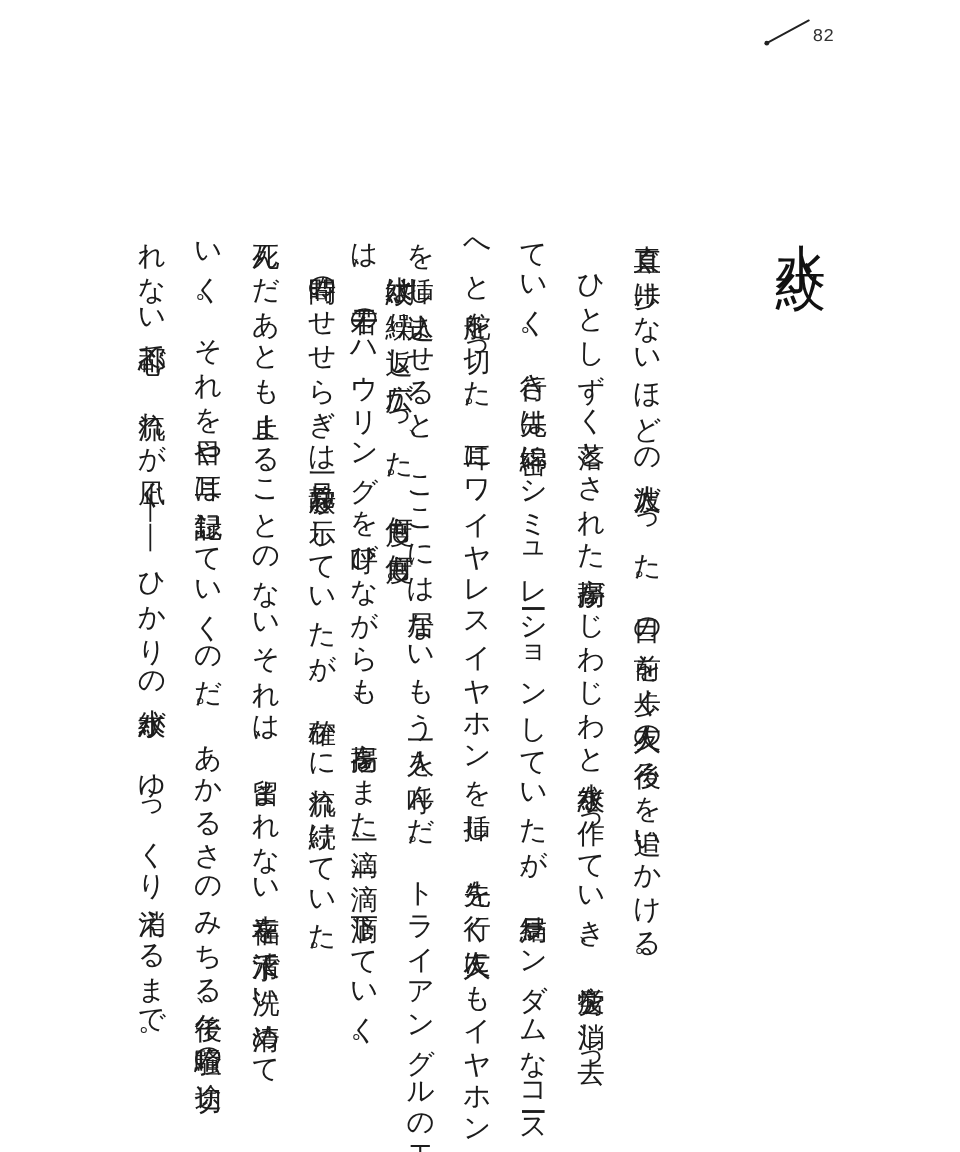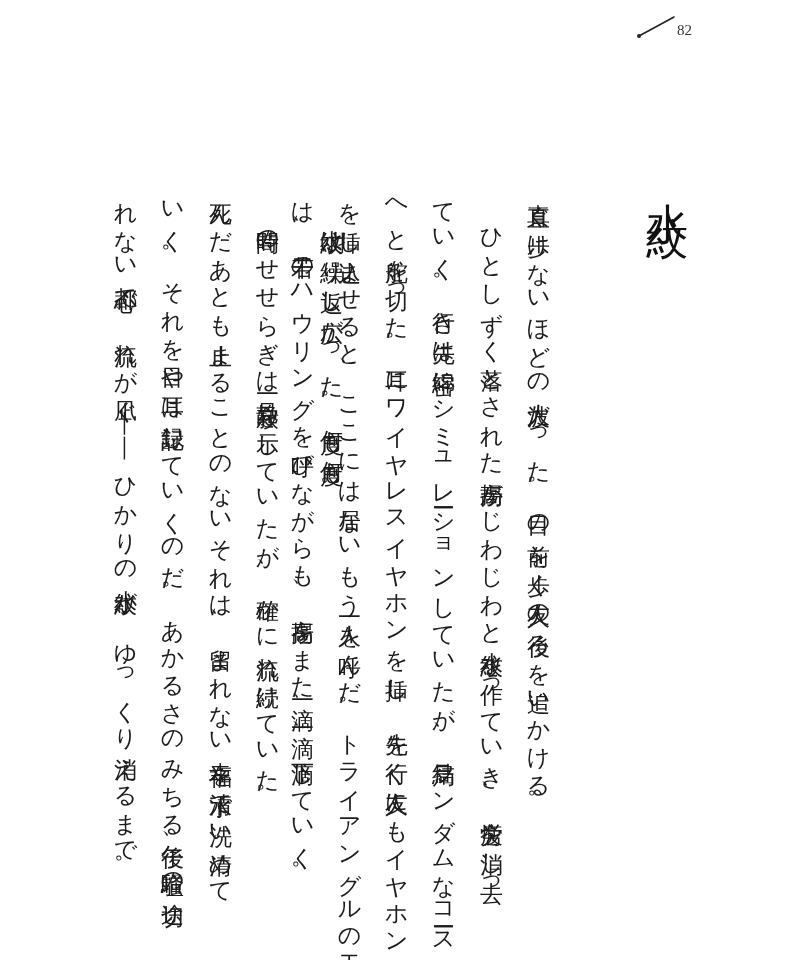--- a/index.html
+++ b/index.html
@@ -1,20 +1,20 @@
 <!DOCTYPE html>
 <html><head>
 <meta charset="utf-8">
 <style>
   html, body { margin:0; padding:0; background:#ffffff; }
   body { width:800px; height:960px; position:relative; overflow:hidden;
          font-family:"DejaVu Serif","Liberation Serif",serif; color:#1a1a1a; }
   .folio { position:absolute; top:14px; left:636px; width:80px; height:30px; }
   .folio svg { position:absolute; left:0; top:0; }
-  .folio .num { position:absolute; left:41px; top:8px; font-family:Liberation Serif, serif; font-size:15px; color:#333;text-align:center; }
+  .folio .num { position:absolute; left:41px; top:8px; font-family:Liberation Mono, monospace; font-size:15px; color:#333;text-align:center; }
   .title { position:absolute; top:170px; left:646px; writing-mode:vertical-rl;
            font-size:42px; letter-spacing:14px; line-height:1; color:#111; }
   .col { position:absolute; top:186px; writing-mode:vertical-rl; font-size:23px;
          line-height:1; letter-spacing:1.6px; white-space:nowrap; color:#1c1c1c; }
 </style>
 </head>
 <body>
 
 <div class="folio" data-name="page-number-folio">
   <svg data-name="pen-stroke-icon" width="40" height="30" viewBox="0 0 40 30">

